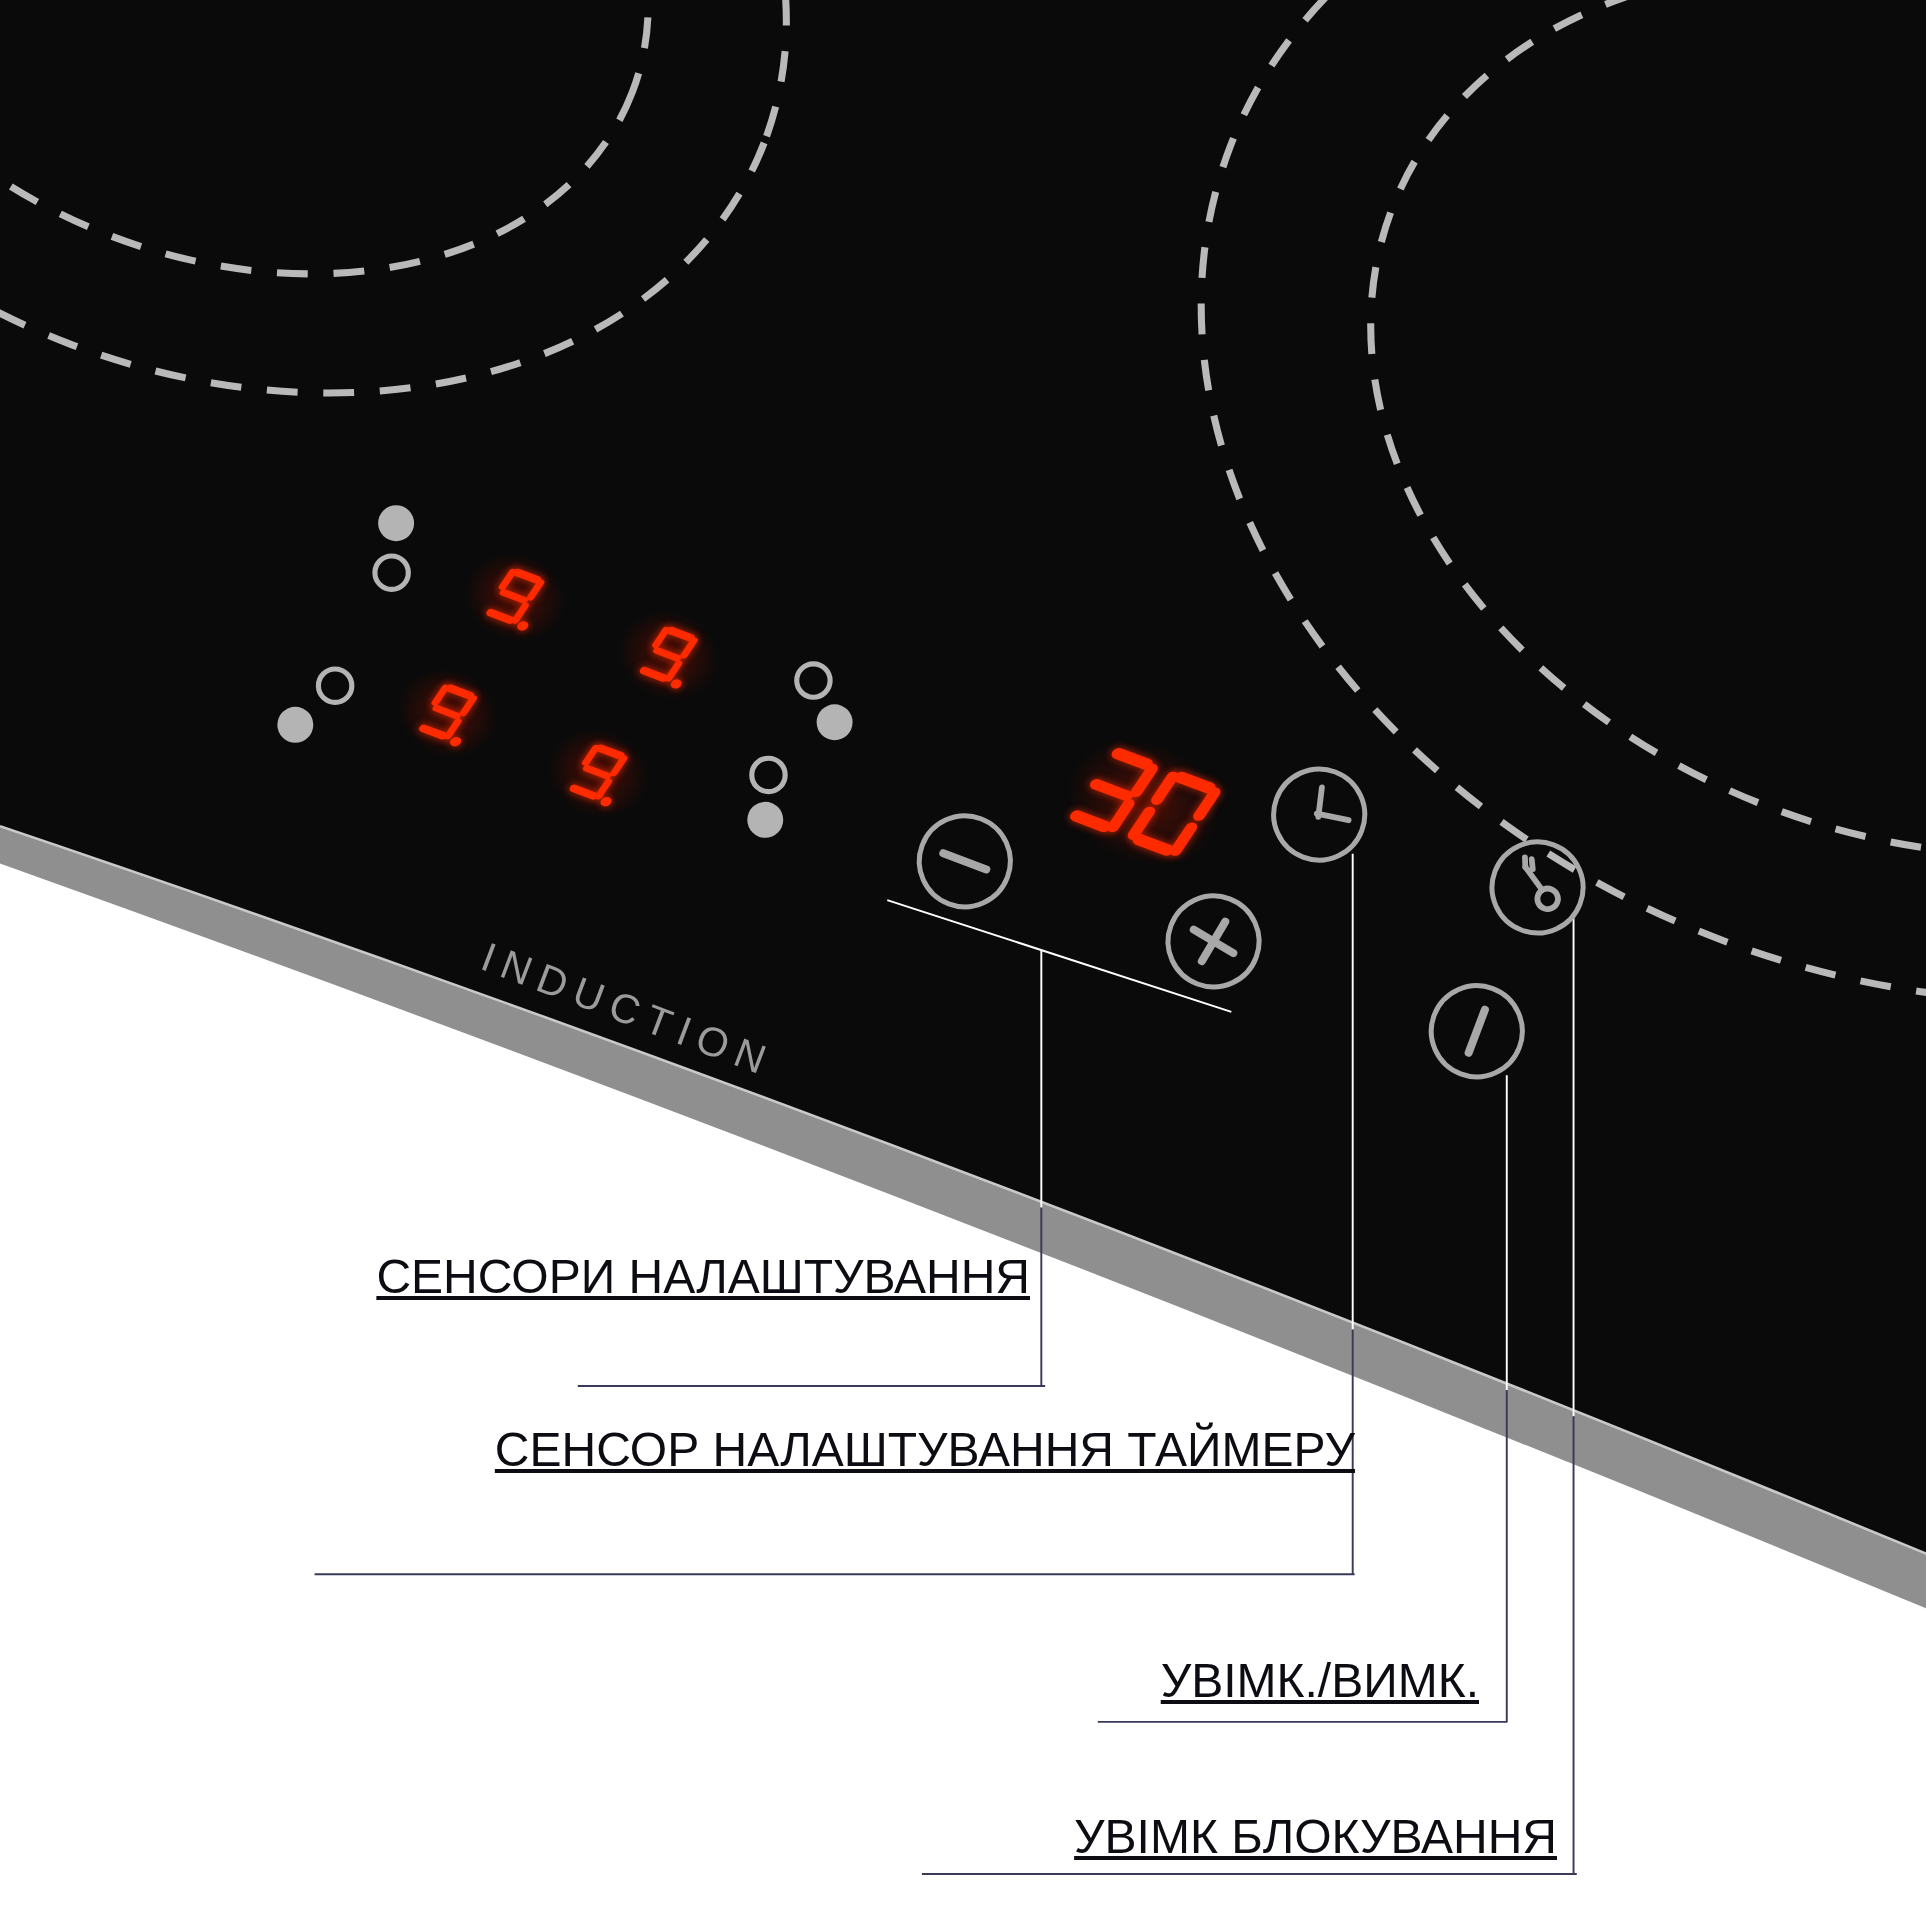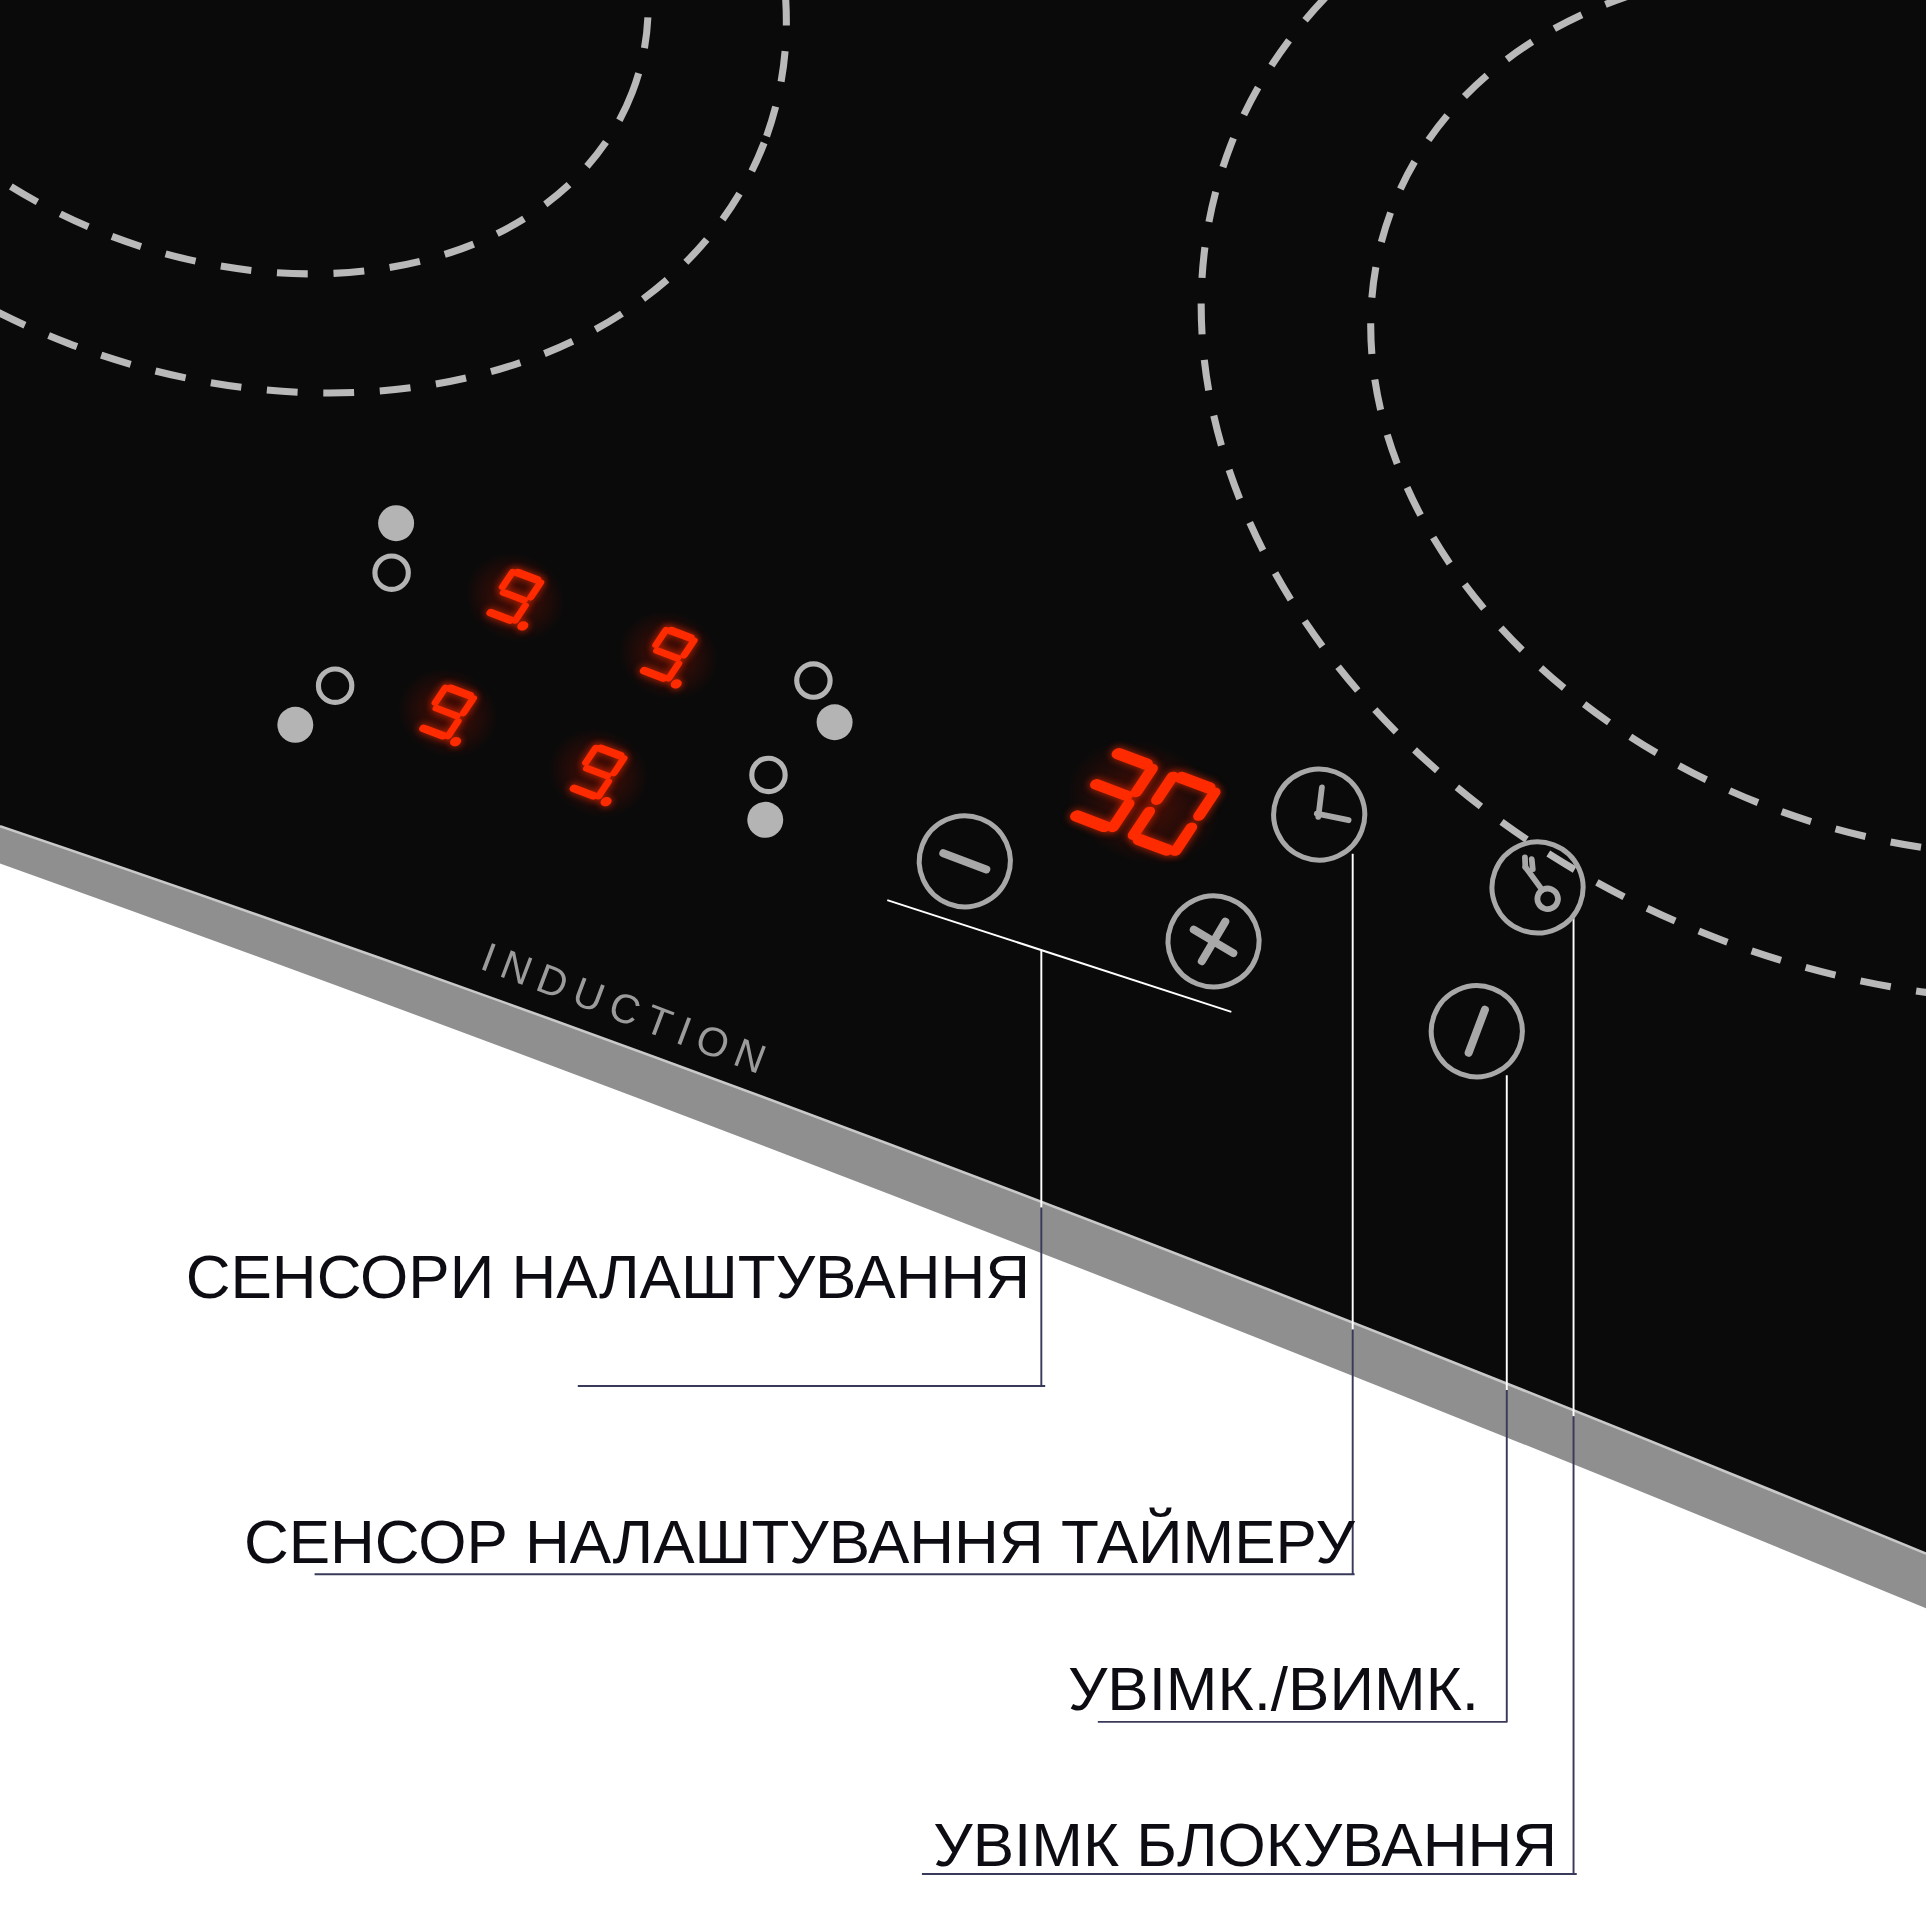--- a/index.html
+++ b/index.html
@@ -55,24 +55,24 @@
   .plus-rot{position:absolute;inset:0;transform:rotate(10deg);}
   .tbtn svg{position:absolute;left:0;top:0;}
 
   .induction{
     position:absolute;left:883px;top:1468px;
     font-size:41px;letter-spacing:9px;color:#9b9b9b;font-weight:400;
     white-space:nowrap;
   }
 
   
-  .lbl{position:absolute;z-index:3;font-size:62px;color:var(--lbltext,#0c0c12);
-       white-space:nowrap;text-align:center;font-weight:400;}
+  .lbl{position:absolute;z-index:3;font-size:48px;color:var(--lbltext,#0c0c12);
+       white-space:nowrap;text-align:center;font-weight:400;text-decoration:underline;}
   .lbl-power{right:896px;top:1242px;line-height:69px;}
-  .lbl-timer{right:571px;top:1506px;}
+  .lbl-timer{right:571px;top:1422px;}
   .lbl-onoff{right:447px;top:1653px;}
   .lbl-lock{right:369px;top:1809px;}
 </style>
 </head>
 <body>
 
 <svg id="base" width="1926" height="1926" viewBox="0 0 3000 3000">
   <defs>
     <clipPath id="hobclip">
       <path d="M0,0 H3000 V2420 Q1400,1760 0,1287 Z"></path>

